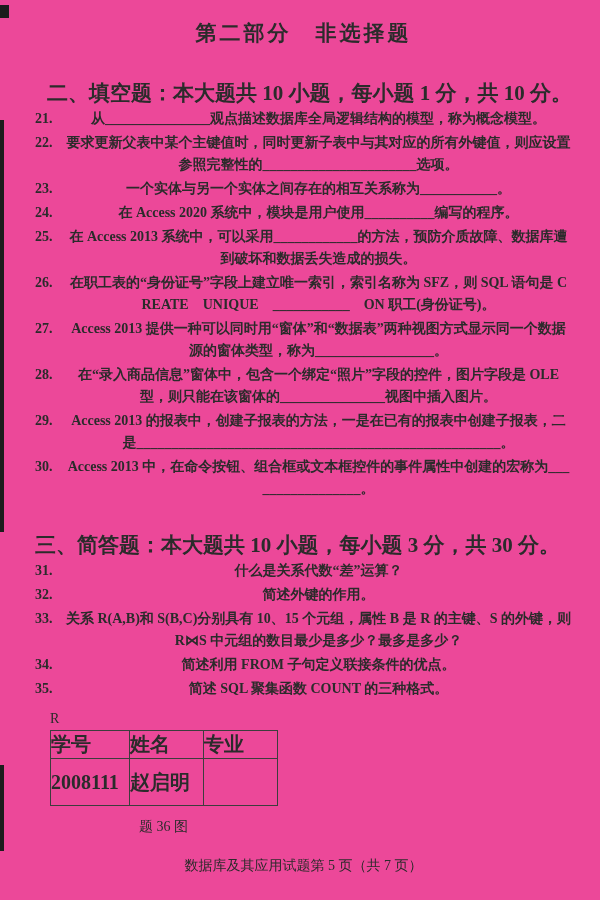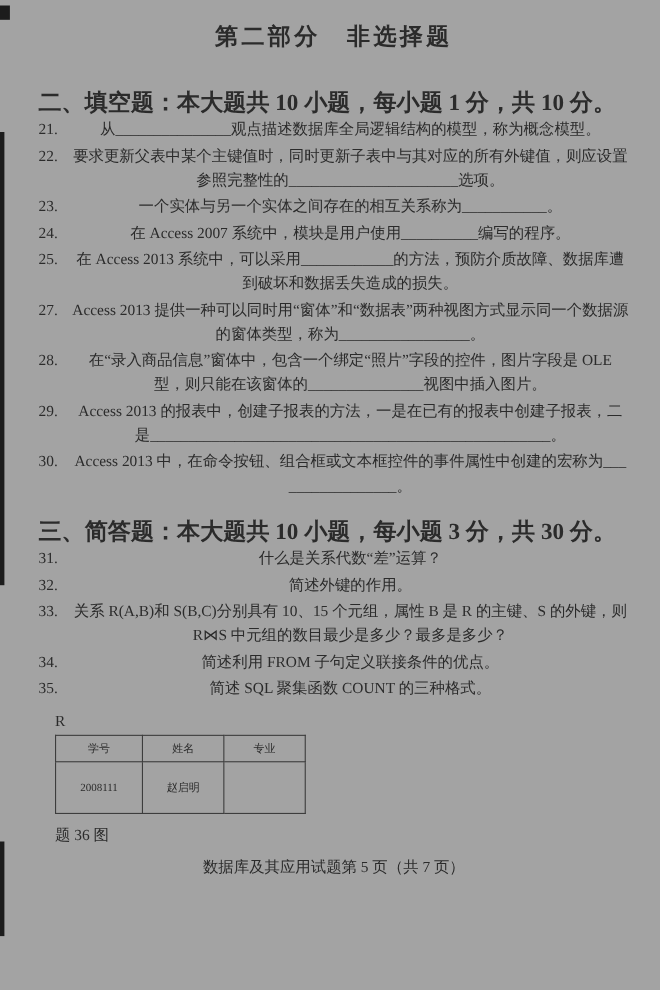--- a/index.html
+++ b/index.html
@@ -2,21 +2,21 @@
 <html><head>
 <meta charset="utf-8">
 <style>
   * { margin: 0; padding: 0; box-sizing: border-box; }
   html, body { background: #e8e8e6; }
   .page {
     position: relative;
     width: 600px;
     height: 900px;
     margin: 0 auto;
-    background: #a3a3a3;
+    background: #ec4899;
     color: #2b2b2b;
     font-family: "Liberation Serif", "DejaVu Serif", serif;
     font-size: 14px;
     padding: 20px 28px 0 35px;
     overflow: hidden;
   }
   .scan-strip {
     position: absolute;
     left: 0;
     width: 4px;
@@ -29,23 +29,23 @@
     text-align: center;
     font-size: 21px;
     font-weight: bold;
     letter-spacing: 3px;
     line-height: 26px;
   }
   .section-heading {
     font-weight: bold;
     line-height: 22px;
   }
-  .section-heading.first { margin-top: 36px; }
-  .section-heading.second { margin-top: 18px; }
-  .question-list { list-style: none; margin-top: 4px; }
+  .section-heading.first { margin-top: 36px; text-align: right; }
+  .section-heading.second { margin-top: 34px; }
+  .question-list { list-style: none; margin-top: 4px; font-weight: bold; }
   .question {
     display: flex;
     line-height: 22px;
     margin-bottom: 2px;
   }
   .q-num {
     width: 30px;
     flex-shrink: 0;
   }
   .q-text {
@@ -55,38 +55,38 @@
   }
   .figure-block { margin-top: 10px; margin-left: 15px; }
   .relation-label { line-height: 18px; margin-bottom: 2px; }
   table.relation-table {
     border-collapse: collapse;
     table-layout: fixed;
     width: 227px;
   }
   table.relation-table th, table.relation-table td {
     border: 1.5px solid #3d3d3d;
-    font-weight: normal;
-    text-align: center;
-    font-size: 10px;
+    font-weight: bold;
+    text-align: left;
+    font-size: 20px;
   }
   table.relation-table th { height: 24px; }
   table.relation-table td { height: 47px; margin-left: 28px; }
   .col-a { width: 79px; }
   .col-b { width: 74px; }
   .col-c { width: 74px; }
   .figure-caption {
     width: 227px;
-    text-align: left;
+    text-align: center;
     margin-top: 12px;
     line-height: 18px;
   }
   .page-footer {
     text-align: center;
-    margin-top: 10px;
+    margin-top: 20px;
     line-height: 20px;
   }
 </style>
 </head>
 <body>
 
 <div class="page">
 
   <div class="scan-strip scan-mark-top"></div>
   <div class="scan-strip scan-strip-1"></div>
@@ -104,25 +104,29 @@
     <li class="question">
       <span class="q-num">22.</span>
       <span class="q-text">要求更新父表中某个主键值时，同时更新子表中与其对应的所有外键值，则应设置参照完整性的______________________选项。</span>
     </li>
     <li class="question">
       <span class="q-num">23.</span>
       <span class="q-text">一个实体与另一个实体之间存在的相互关系称为___________。</span>
     </li>
     <li class="question">
       <span class="q-num">24.</span>
-      <span class="q-text">在 Access 2007 系统中，模块是用户使用__________编写的程序。</span>
+      <span class="q-text">在 Access 2020 系统中，模块是用户使用__________编写的程序。</span>
     </li>
     <li class="question">
       <span class="q-num">25.</span>
       <span class="q-text">在 Access 2013 系统中，可以采用____________的方法，预防介质故障、数据库遭到破坏和数据丢失造成的损失。</span>
+    </li>
+    <li class="question">
+      <span class="q-num">26.</span>
+      <span class="q-text">在职工表的“身份证号”字段上建立唯一索引，索引名称为 SFZ，则 SQL 语句是 CREATE　UNIQUE　___________　ON 职工(身份证号)。</span>
     </li>
     <li class="question">
       <span class="q-num">27.</span>
       <span class="q-text">Access 2013 提供一种可以同时用“窗体”和“数据表”两种视图方式显示同一个数据源的窗体类型，称为_________________。</span>
     </li>
     <li class="question">
       <span class="q-num">28.</span>
       <span class="q-text">在“录入商品信息”窗体中，包含一个绑定“照片”字段的控件，图片字段是 OLE 型，则只能在该窗体的_______________视图中插入图片。</span>
     </li>
     <li class="question">

